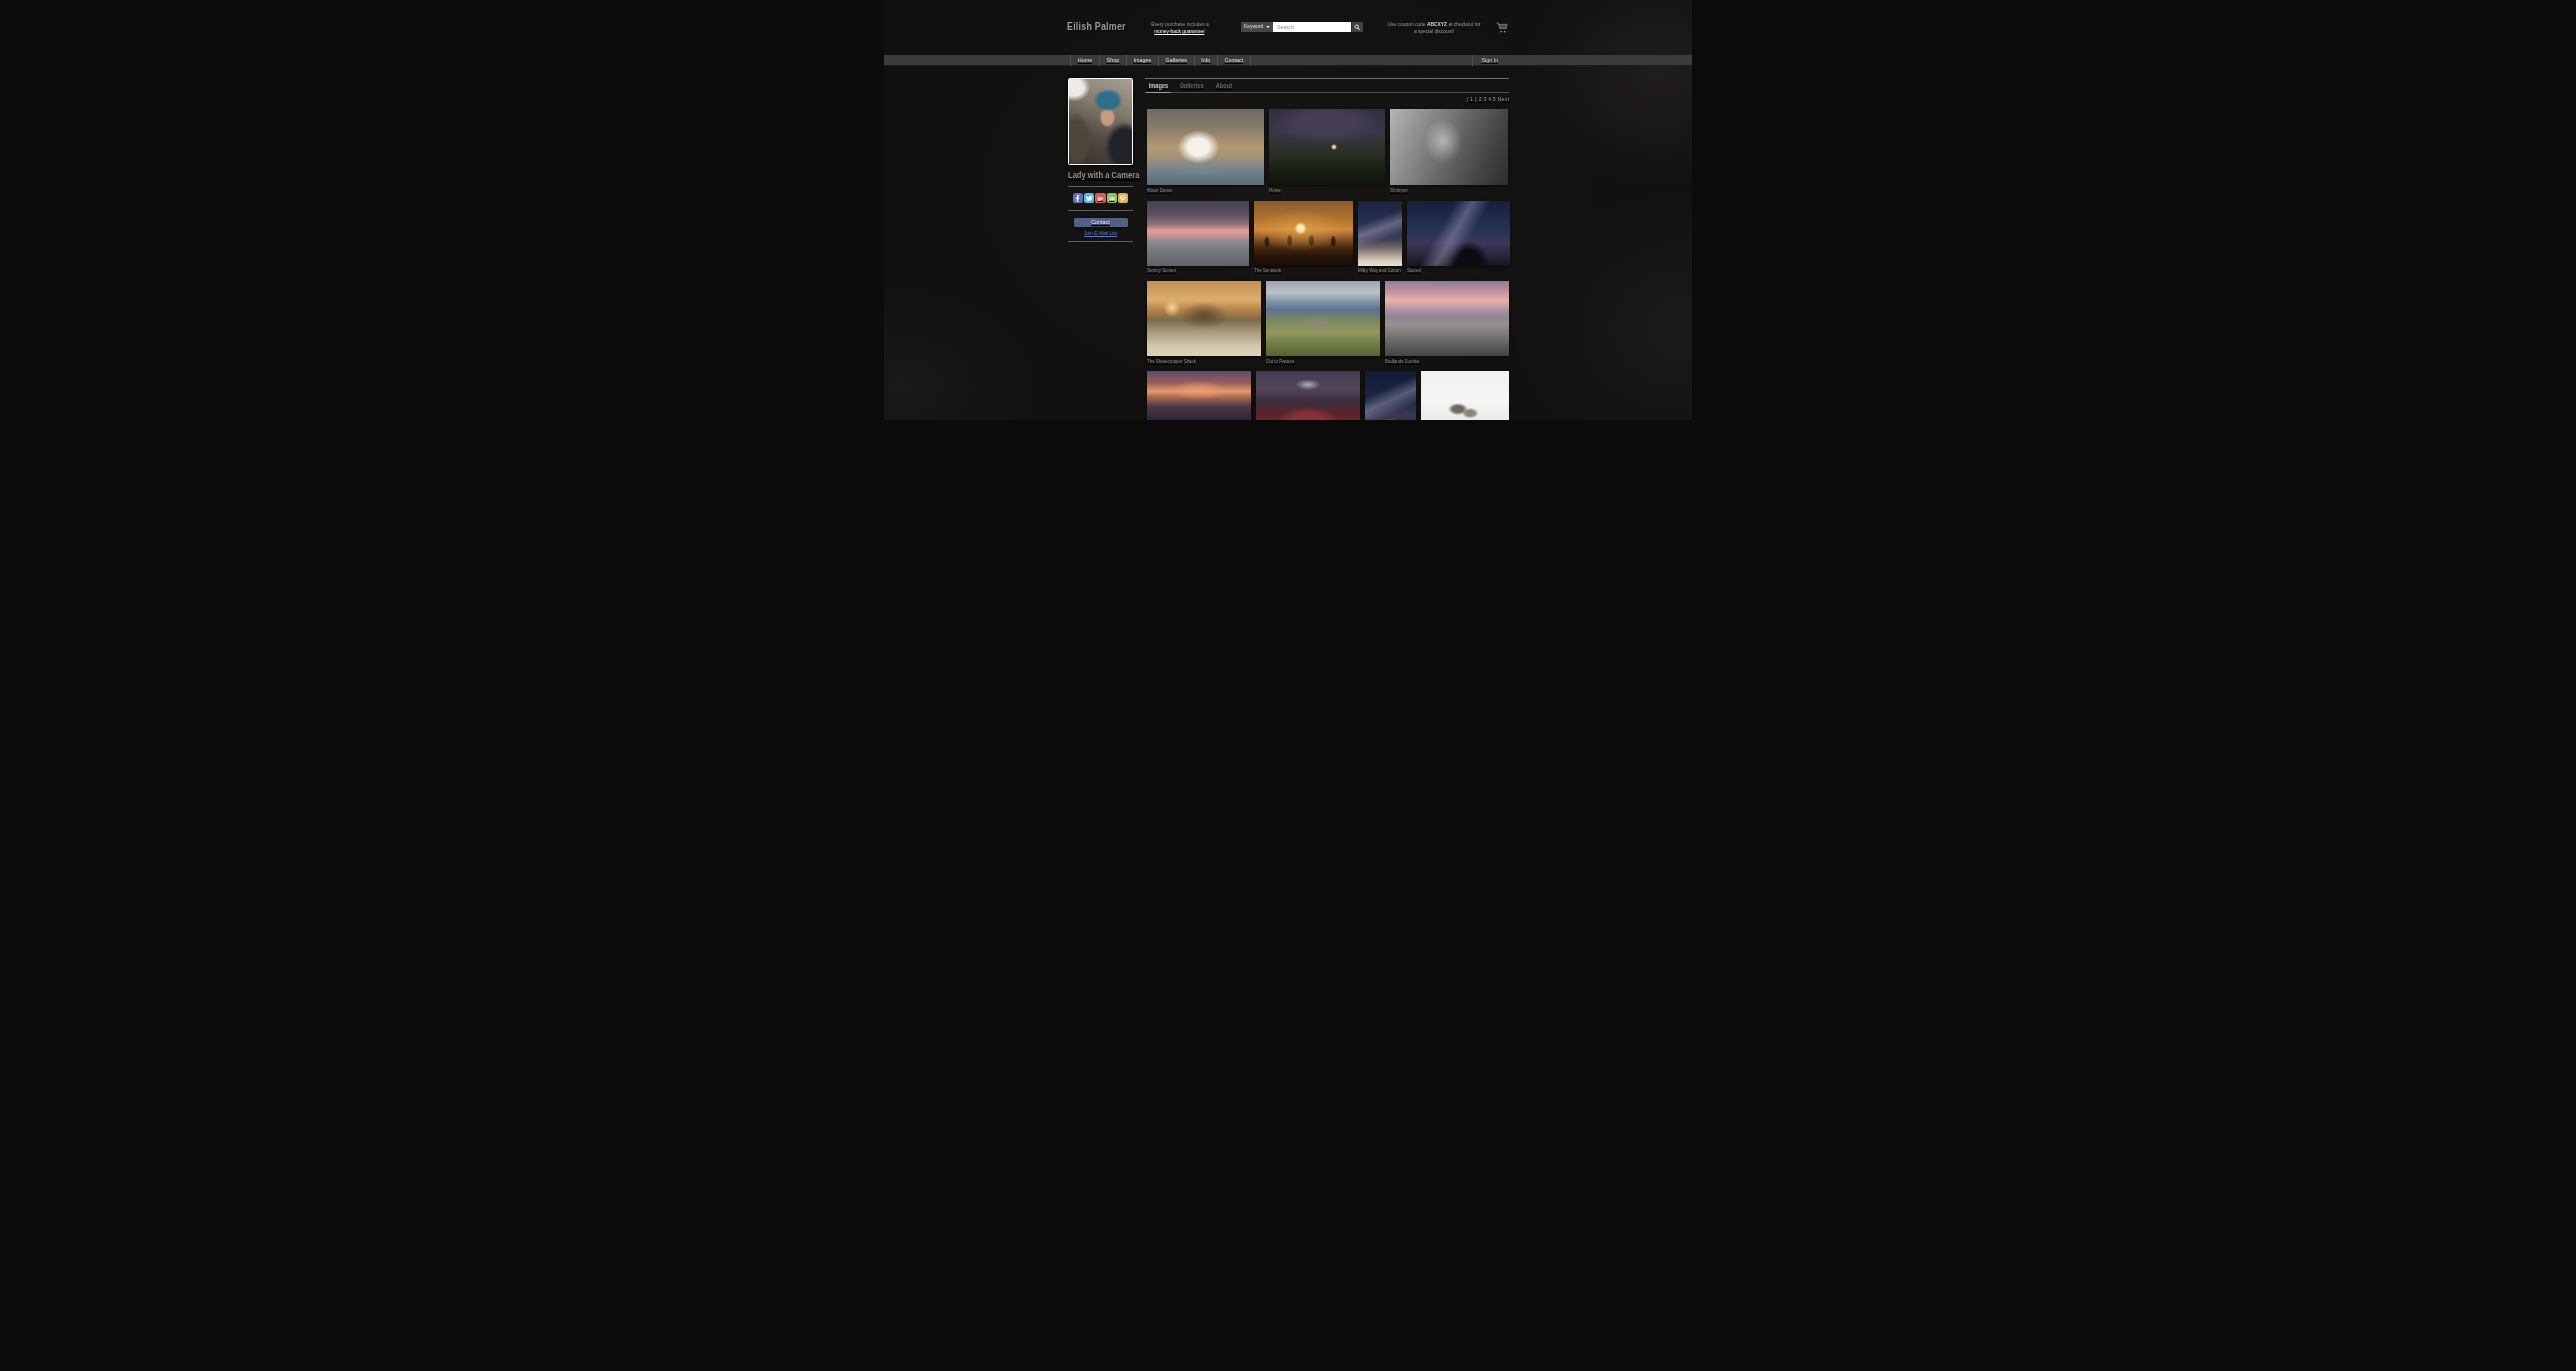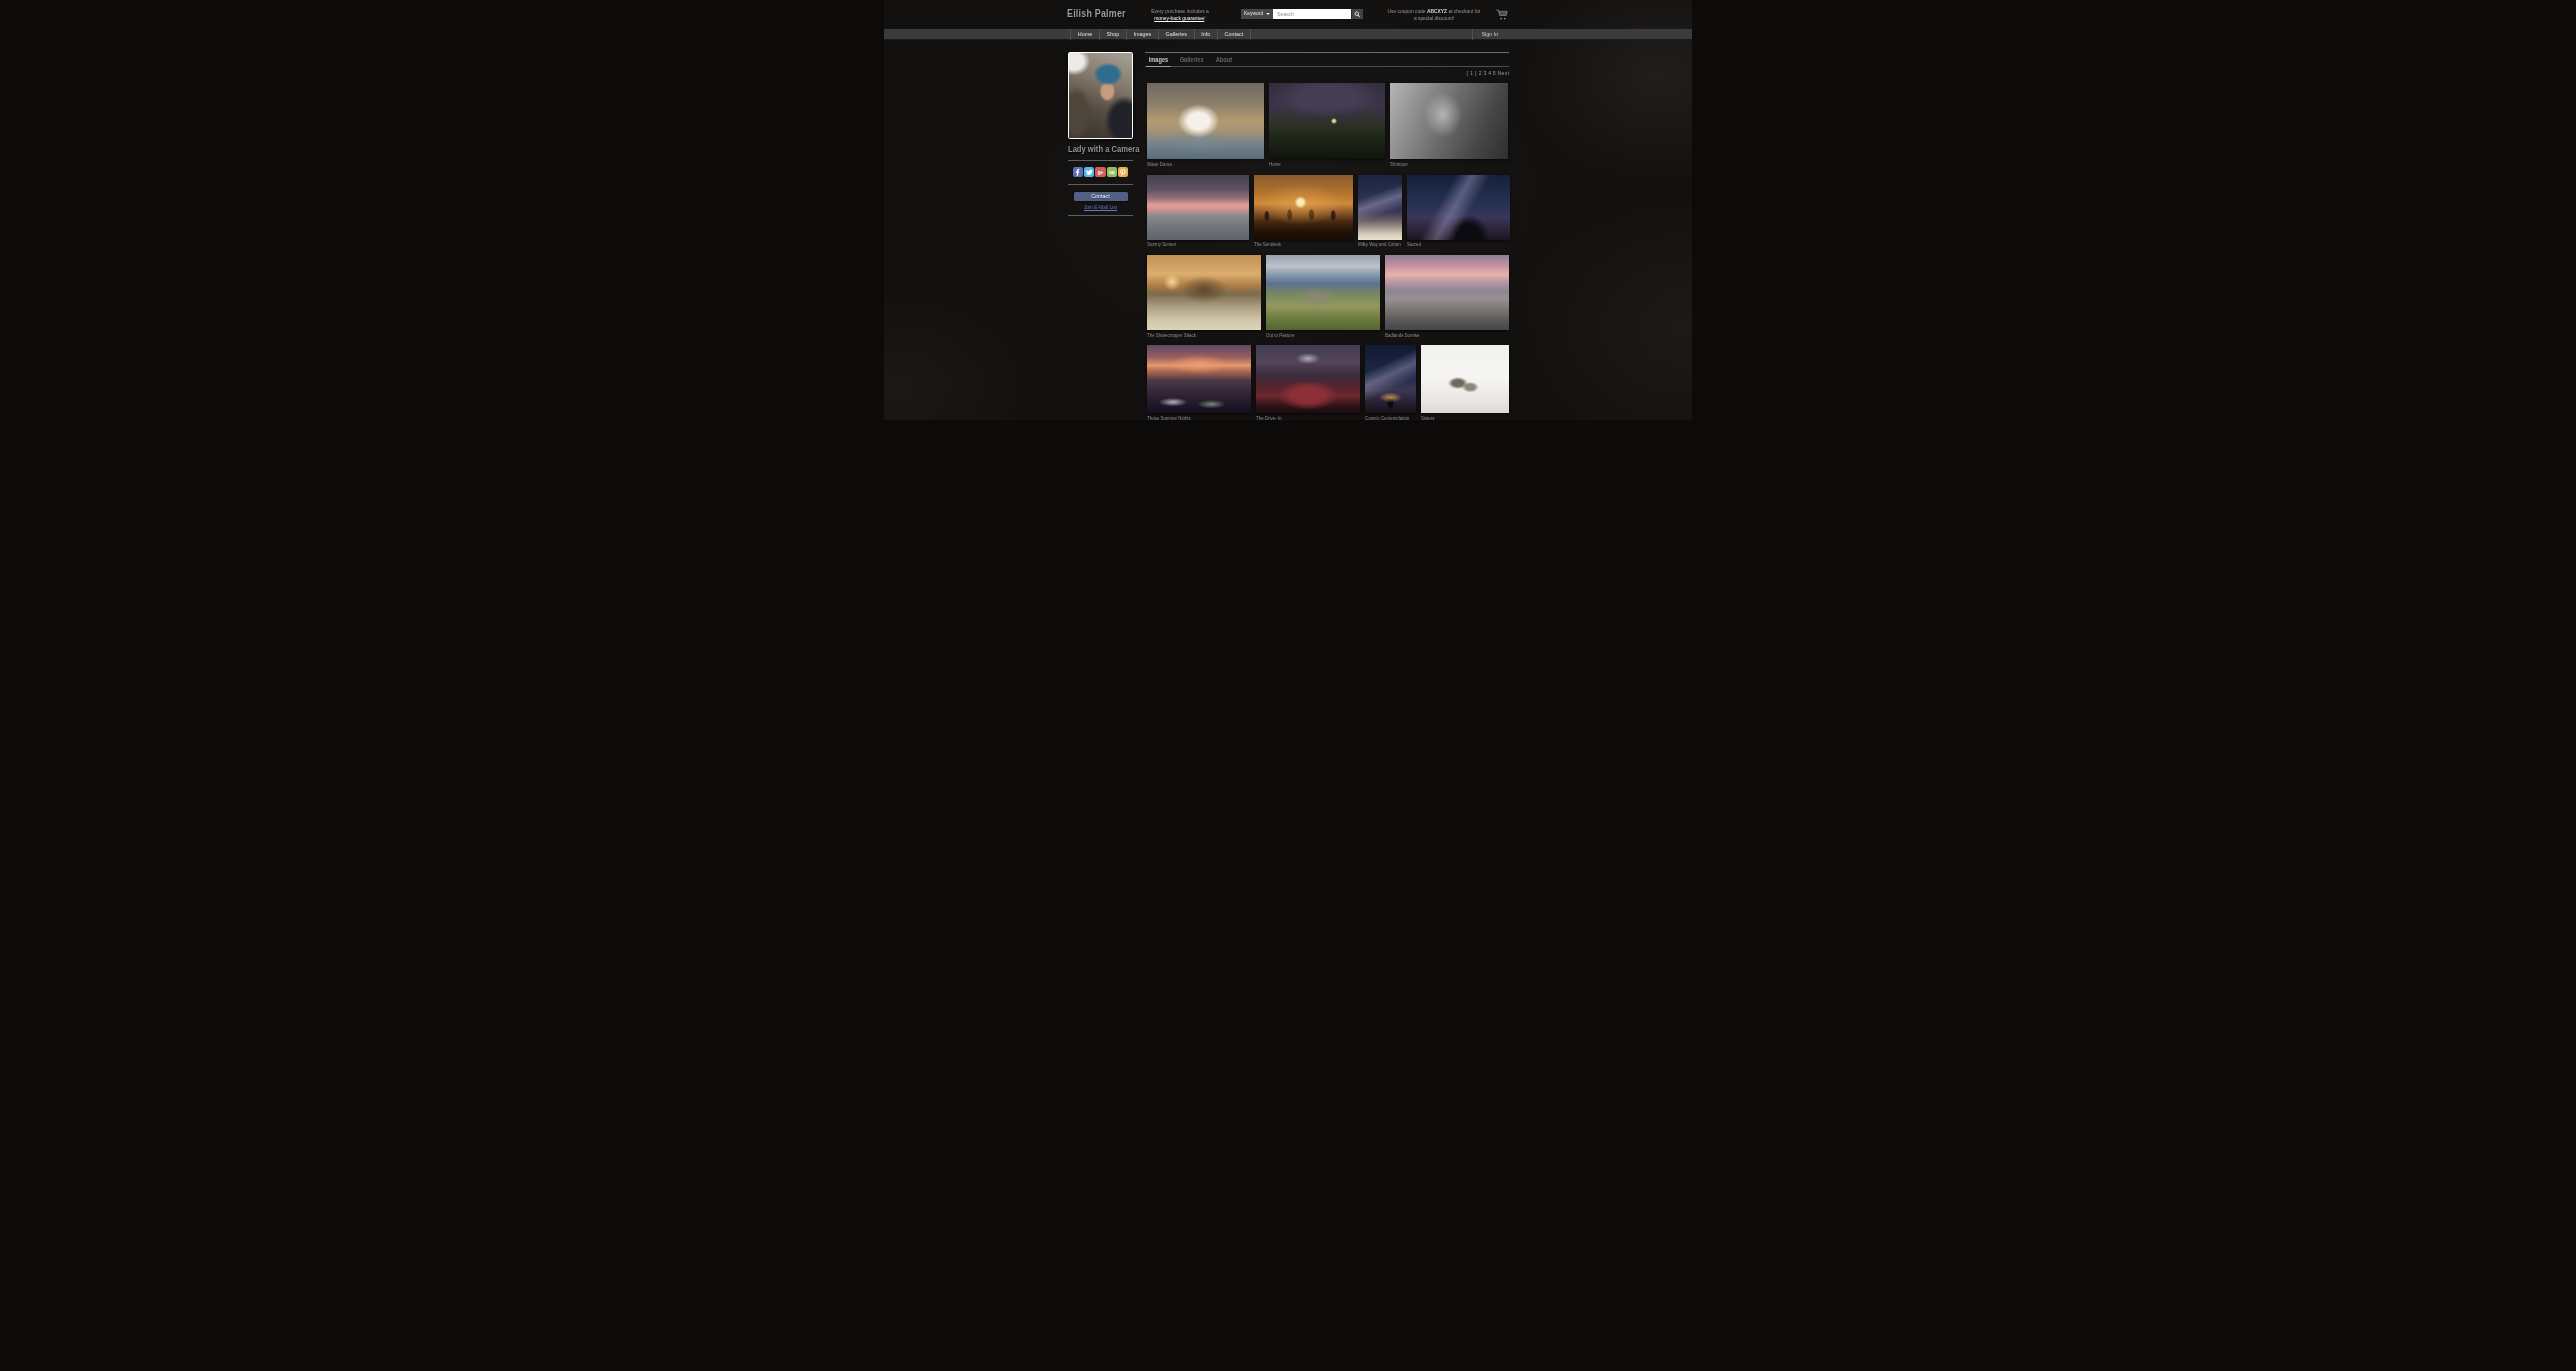--- a/index.html
+++ b/index.html
@@ -12,21 +12,21 @@
     margin: 0 auto;
     overflow: hidden;
     background:
       radial-gradient(ellipse 216px 175px at 96% 18%, rgba(150,142,132,0.10), transparent 65%),
       radial-gradient(ellipse 268px 216px at 99% 78%, rgba(140,134,126,0.08), transparent 65%),
       radial-gradient(ellipse 216px 155px at 2% 92%, rgba(130,124,116,0.07), transparent 65%),
       radial-gradient(ellipse 464px 309px at 50% 45%, rgba(40,37,34,0.25), transparent 70%),
       #131110;
   }
 
-  .site { width: 443px; margin: 0 auto; position: relative; }
+  .site { width: 443px; margin: 13px auto; position: relative; text-decoration: underline; }
 
   
   .header { height: 29px; position: relative; }
   .header-inner { height: 29px; }
   .logo {
     position: absolute; left: 0; top: 6.7px;
     font-size: 10.8px; font-weight: bold; letter-spacing: 0.3px;
     color: #9c9c9c; text-shadow: 0.5px 1px 2.1px rgba(0,0,0,0.95);
     transform: scaleX(0.82); transform-origin: left center;
     white-space: nowrap; cursor: pointer;

